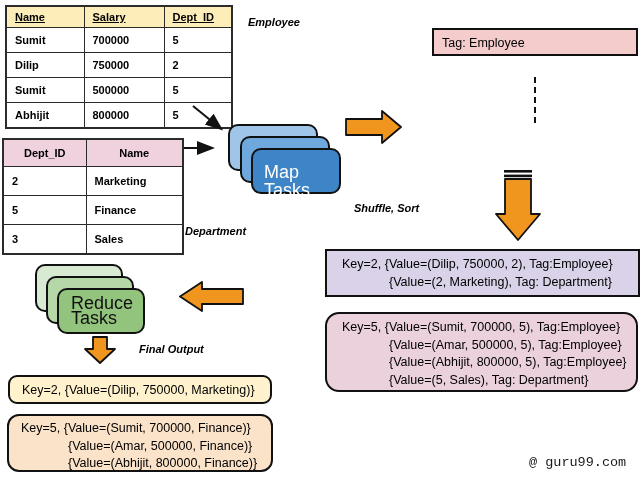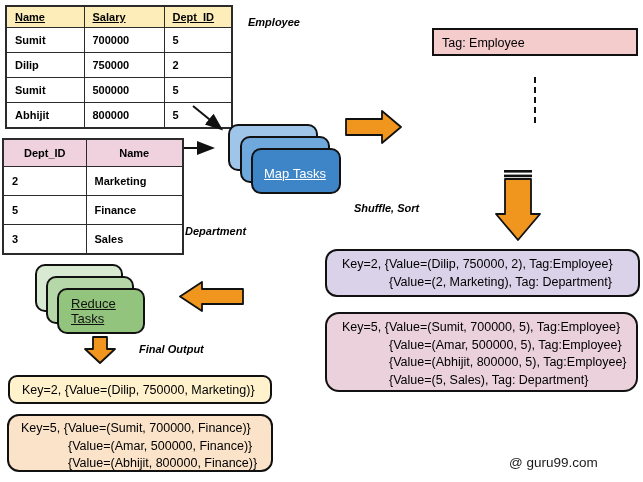--- a/index.html
+++ b/index.html
@@ -19,25 +19,25 @@
   #emp-table th{height:20px;text-decoration:underline;}
   #emp-table td{height:24px;}
   #dept-table th{height:26px;text-align:center;padding-left:0;}
   #dept-table td{height:28px;}
 
   
   .flabel{font-size:11px;font-weight:bold;font-style:italic;white-space:nowrap;}
 
   
   .card{position:absolute;border:2px solid #111;border-radius:10px;box-sizing:border-box;}
-  .card-text{font-size:13px;line-height:15px;text-decoration:underline;}
+  .card-text{font-size:18px;line-height:15px;}
 
   
   .ibox{position:absolute;border:2px solid #111;box-sizing:border-box;font-size:12.5px;line-height:16px;padding:5px 4px 0 8px;white-space:nowrap;}
-  .rbox{position:absolute;border:2px solid #111;border-radius:12px;box-sizing:border-box;font-size:12.5px;line-height:17.5px;padding-top:5px;white-space:nowrap;}
+  .rbox{position:absolute;border:2px solid #111;border-radius:0;box-sizing:border-box;font-size:12.5px;line-height:17.5px;padding-top:5px;white-space:nowrap;}
   .rbox .line{padding-left:15px;}
   .rbox .line.cont{padding-left:62px;}
   #key2-output .line{padding-left:12px;line-height:26px;}
   #key5-output .line{padding-left:12px;}
   #key5-output .line.cont{padding-left:59px;}
 
   .dash-line{position:absolute;border-left:2px dashed #111;width:0;}
   .watermark{font-size:13.5px;color:#1a1a1a;white-space:nowrap;}
   svg{display:block;}
 </style>
@@ -186,15 +186,15 @@
   <div class="rbox" style="left: 8px; top: 375px; width: 264px; height: 29px; border-radius: 9px; padding-top: 0px; background-color: rgb(255, 242, 204);" id="key2-output">
     <div class="line">Key=2, {Value=(Dilip, 750000, Marketing)}</div>
   </div>
 
   <div class="rbox" style="left: 7px; top: 414px; width: 266px; height: 58px; border-radius: 12px; padding-top: 4px; background-color: rgb(251, 227, 201);" id="key5-output">
     <div class="line">Key=5, {Value=(Sumit, 700000, Finance)}</div>
     <div class="line cont">{Value=(Amar, 500000, Finance)}</div>
     <div class="line cont">{Value=(Abhijit, 800000, Finance)}</div>
   </div>
 
-  <div class="abs watermark" style="left:509px;top:455px;">@ guru99.com</div>
+  <div class="abs watermark" style="left:529px;top:455px;font-family:Liberation Mono, monospace;">@ guru99.com</div>
 
 </div>
 
 </body></html>

